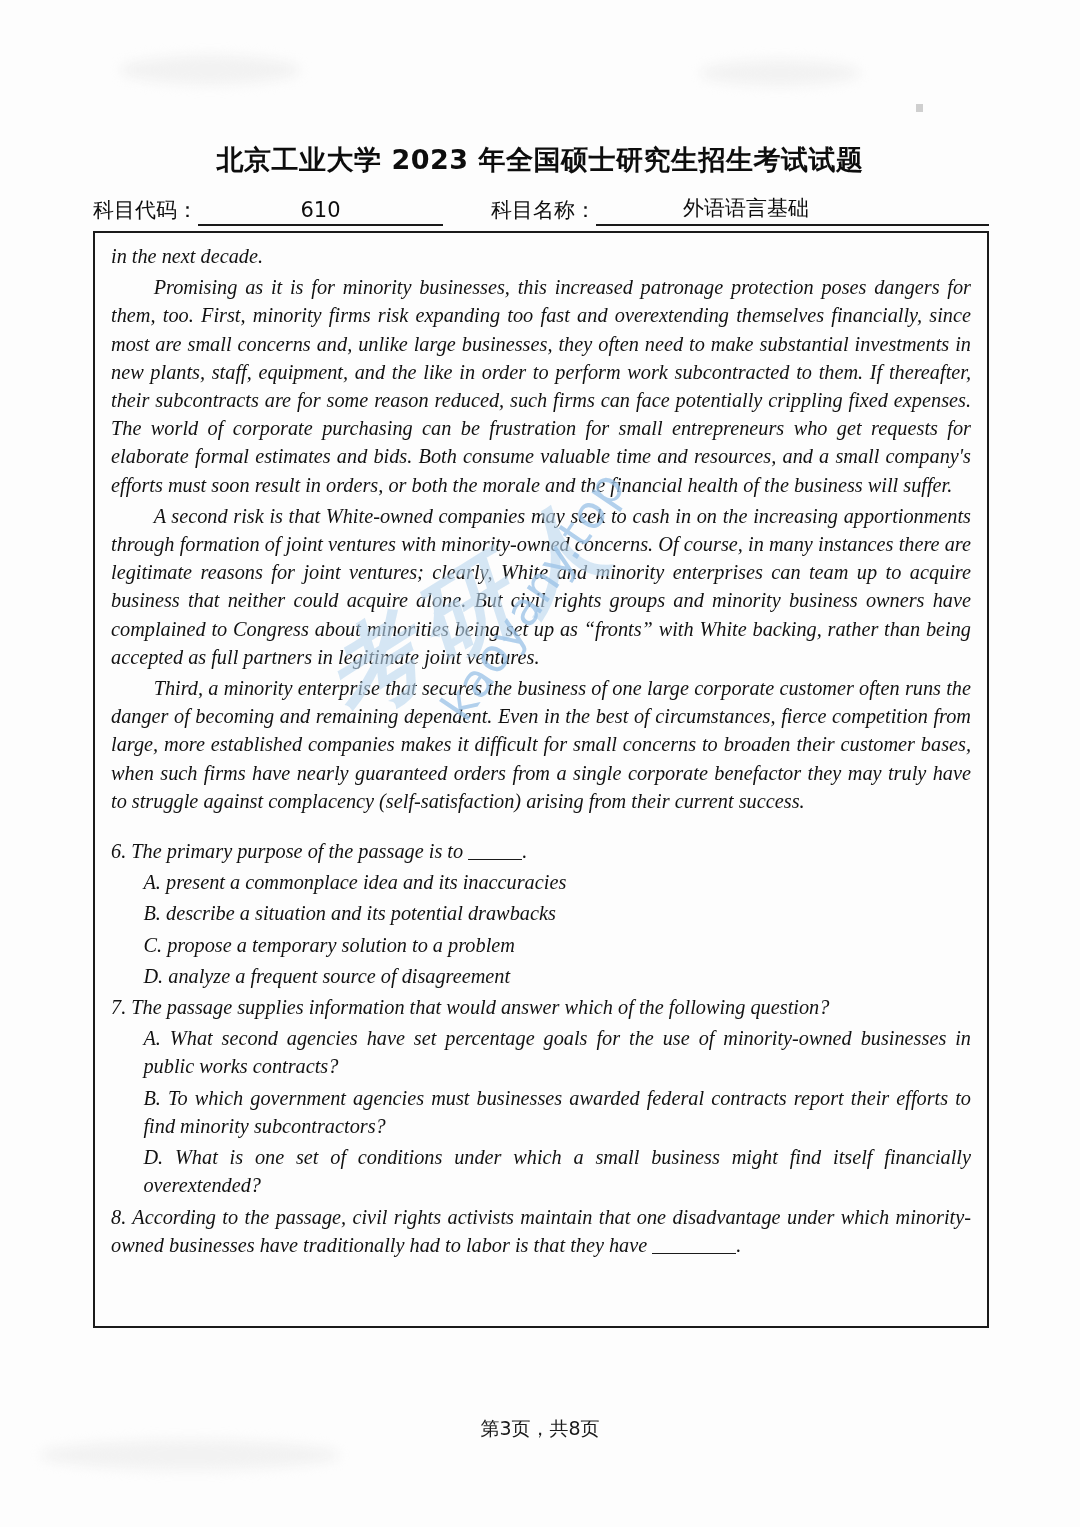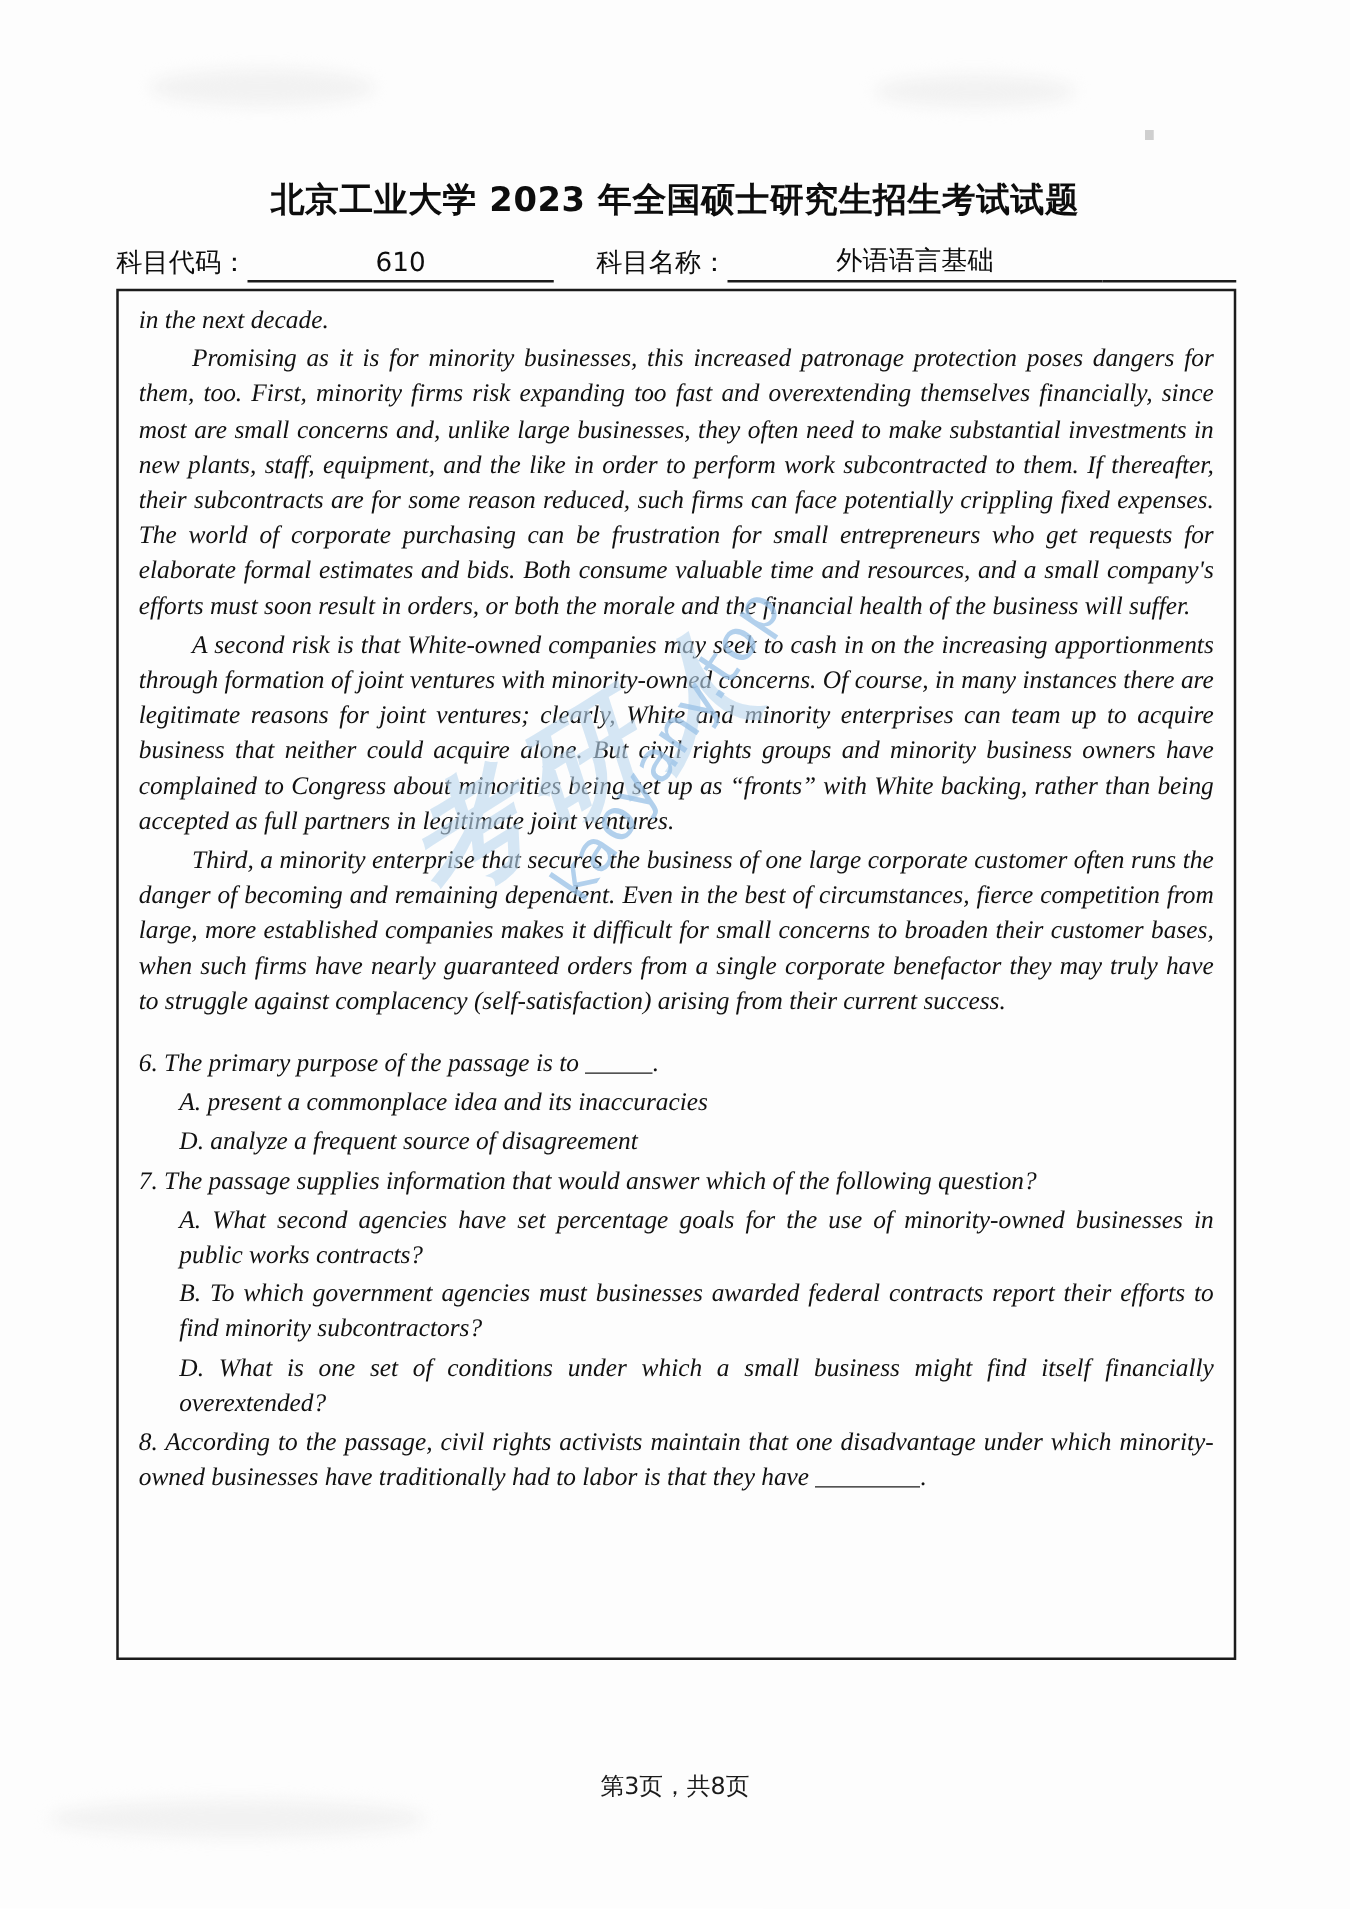--- a/index.html
+++ b/index.html
@@ -161,21 +161,21 @@
   <div class="scan-blotch" style="left:120px;top:55px;width:180px;height:30px;"></div>
   <div class="scan-blotch" style="left:700px;top:60px;width:160px;height:26px;"></div>
   <div class="scan-speck" style="left:916px;top:104px;width:7px;height:8px;"></div>
   <div class="scan-blotch" style="left:40px;top:1440px;width:300px;height:30px;"></div>
 
   <div class="doc-title">北京工业大学 2023 年全国硕士研究生招生考试试题</div>
 
   <div class="subject-row">
     <span class="subject-label">科目代码：</span>
     <span class="subject-value-wrap code-wrap">610</span>
-    <span class="subject-label" style="margin-left:34px;">科目名称：</span>
+    <span class="subject-label" style="margin-left:48px;">科目名称：</span>
     <span class="subject-value-wrap name-wrap">外语语言基础</span>
     <span class="spacer-line"></span>
   </div>
 
   <div class="watermark wm-cn">考研人</div>
   <div class="watermark wm-url">kaoyany.top</div>
 
   <div class="content-box">
     <p>in the next decade.</p>
     <p class="para-indent">Promising as it is for minority businesses, this increased patronage protection poses dangers for them, too. First, minority firms risk expanding too fast and overextending themselves financially, since most are small concerns and, unlike large businesses, they often need to make substantial investments in new plants, staff, equipment, and the like in order to perform work subcontracted to them. If thereafter, their subcontracts are for some reason reduced, such firms can face potentially crippling fixed expenses. The world of corporate purchasing can be frustration for small entrepreneurs who get requests for elaborate formal estimates and bids. Both consume valuable time and resources, and a small company's efforts must soon result in orders, or both the morale and the financial health of the business will suffer.</p>
@@ -183,20 +183,22 @@
     <p class="para-indent">Third, a minority enterprise that secures the business of one large corporate customer often runs the danger of becoming and remaining dependent. Even in the best of circumstances, fierce competition from large, more established companies makes it difficult for small concerns to broaden their customer bases, when such firms have nearly guaranteed orders from a single corporate benefactor they may truly have to struggle against complacency (self-satisfaction) arising from their current success.</p>
 
     <div class="q-gap"></div>
 
     <p class="q-line">
       <span>6.</span>
       <span>The primary purpose of the passage is to</span>
       <span class="blank-line"></span><span>.</span>
     </p>
     <p class="opt-line">A. present a commonplace idea and its inaccuracies</p>
+    <p class="opt-line">B. describe a situation and its potential drawbacks</p>
+    <p class="opt-line">C. propose a temporary solution to a problem</p>
     <p class="opt-line">D. analyze a frequent source of disagreement</p>
 
     <p class="q-line">
       <span>7.</span>
       <span>The passage supplies information that would answer which of the following question?</span>
     </p>
     <p class="opt-line">A. What second agencies have set percentage goals for the use of minority-owned businesses in public works contracts?</p>
     <p class="opt-line">B. To which government agencies must businesses awarded federal contracts report their efforts to find minority subcontractors?</p>
     <p class="opt-line">D. What is one set of conditions under which a small business might find itself financially overextended?</p>
 

